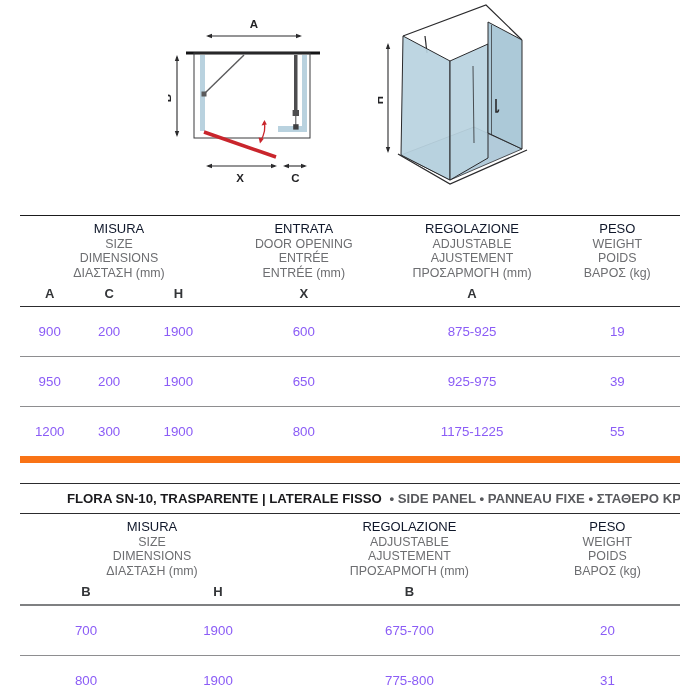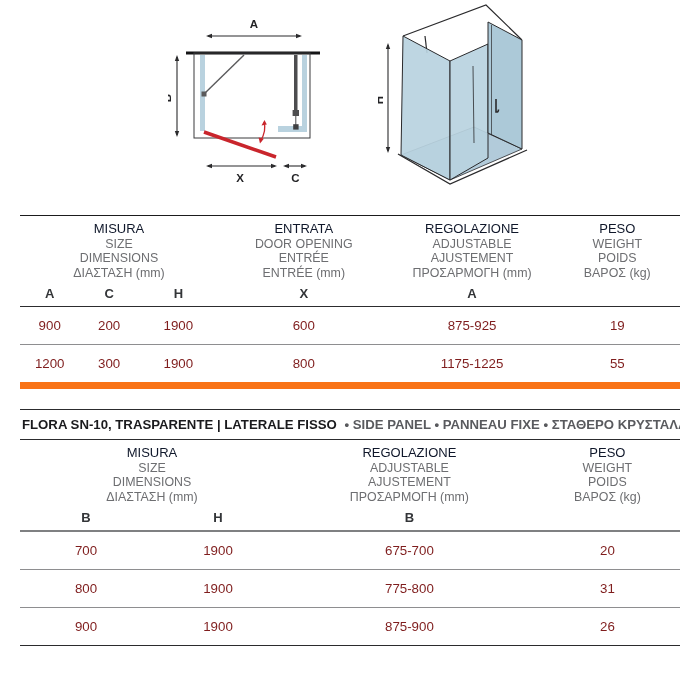--- a/index.html
+++ b/index.html
@@ -26,39 +26,39 @@
   .h-sub   { font-size:12.4px; font-weight:400; color:#6d6e71; line-height:14.5px; }
 
   .subhead td {
     font-size:13px; font-weight:700; color:#333538;
     text-align:center; padding:4px 0 5px 0;
   }
   .spec-table-1 .subhead td { border-bottom:1.5px solid #2c2c2e; }
   .spec-table-2 .subhead td { border-bottom:2px solid #7f8082; }
 
   tbody td {
-    font-size:13.3px; color:#7f1d1d; text-align:center;
-    padding:11px 0;
+    font-size:13.3px; color:#8b5cf6; text-align:center;
+    padding:17px 0;
   }
   .spec-table-1 tbody tr { border-bottom:1px solid #8e8e90; }
   .spec-table-1 tbody tr:last-child { border-bottom:7px solid #f97316; }
   .spec-table-2 tbody tr { border-bottom:1px solid #8e8e90; }
   .spec-table-2 tbody tr:last-child { border-bottom:1.5px solid #2b2b2d; }
 
   
   .section-band {
     margin-top:20px;
     border-top:1px solid #2c2c2e;
     border-bottom:1px solid #2c2c2e;
     padding:7px 2px;
     font-size:13.2px;
     white-space:nowrap;
     overflow:hidden;
   }
-  .band-product { font-weight:700; color:#1a1a1d; }
+  .band-product { font-weight:700; color:#1a1a1d;margin-left:45px; }
   .band-i18n    { font-weight:600; color:#595a5e; margin-left:4px; }
 </style>
 </head>
 <body>
 
 <div class="diagrams">
 
   <svg class="svg-plan" width="165" height="180" viewBox="0 0 165 180">
 
     <text x="86" y="18" text-anchor="middle" class="dim-label">A</text>
@@ -191,20 +191,28 @@
     <tbody>
       <tr>
         <td>900</td>
         <td>200</td>
         <td>1900</td>
         <td>600</td>
         <td>875-925</td>
         <td>19</td>
       </tr>
       <tr>
+        <td>950</td>
+        <td>200</td>
+        <td>1900</td>
+        <td>650</td>
+        <td>925-975</td>
+        <td>39</td>
+      </tr>
+      <tr>
         <td>1200</td>
         <td>300</td>
         <td>1900</td>
         <td>800</td>
         <td>1175-1225</td>
         <td>55</td>
       </tr>
     </tbody>
   </table>
 

